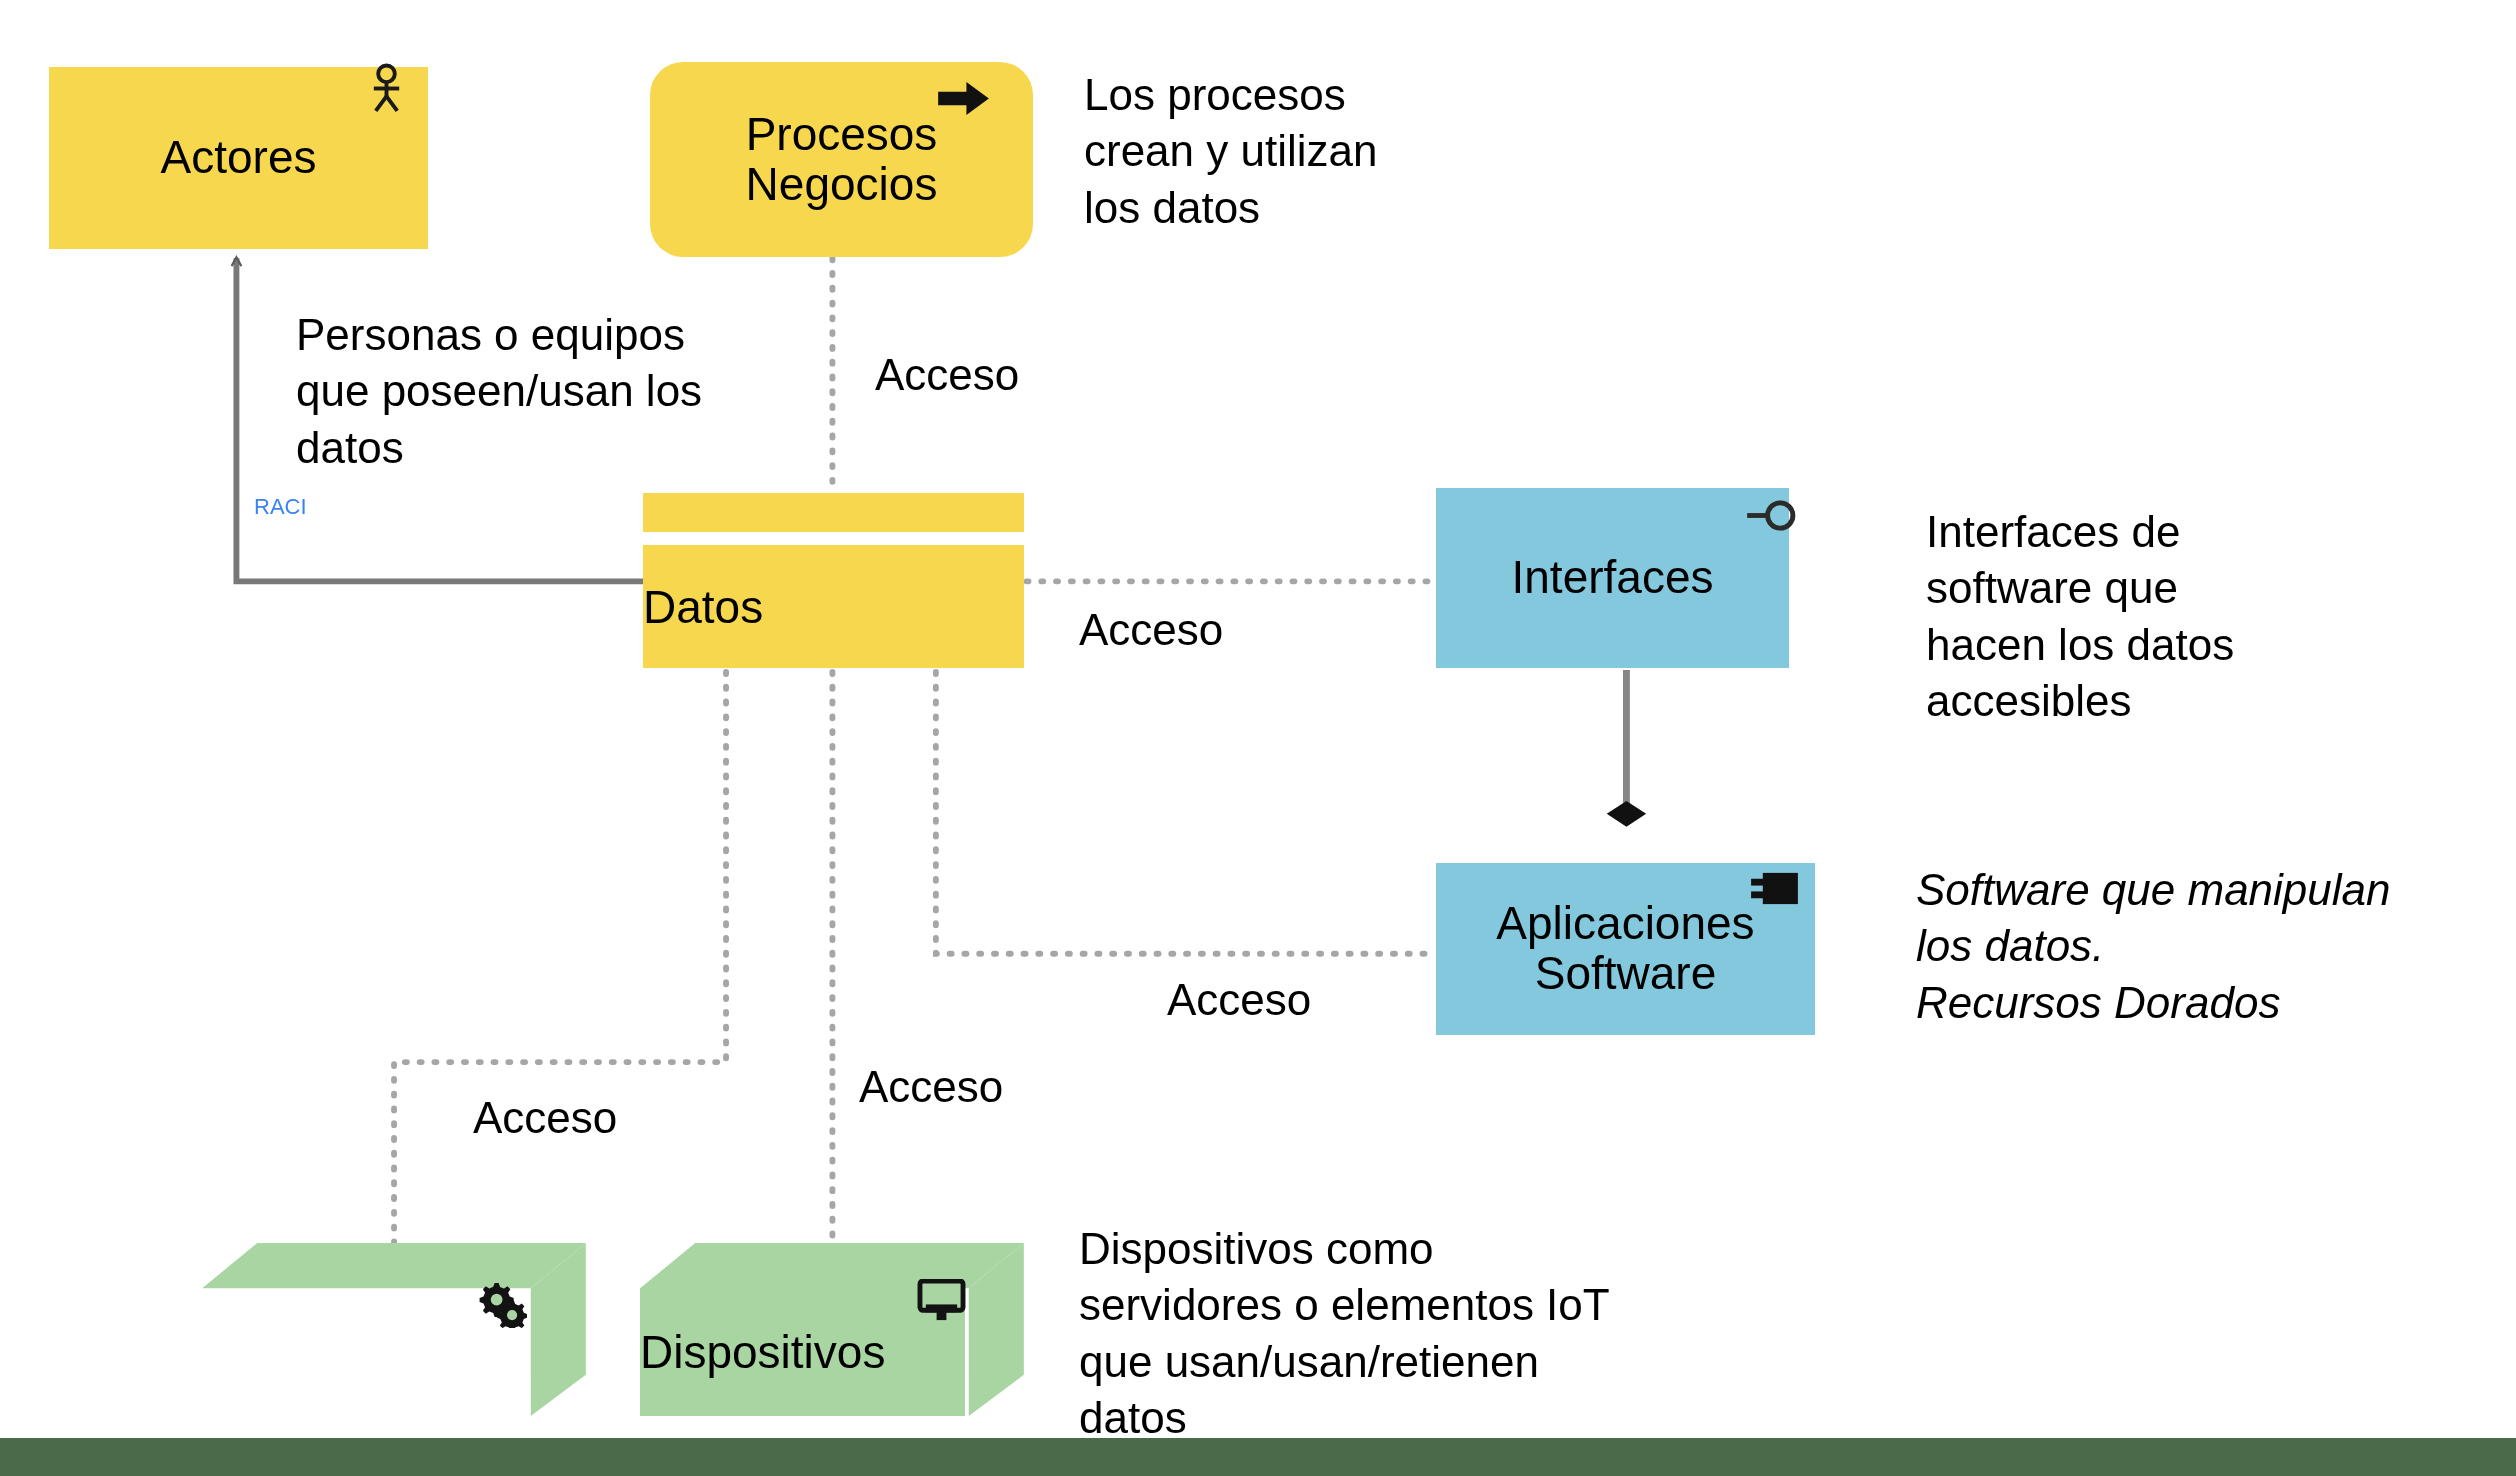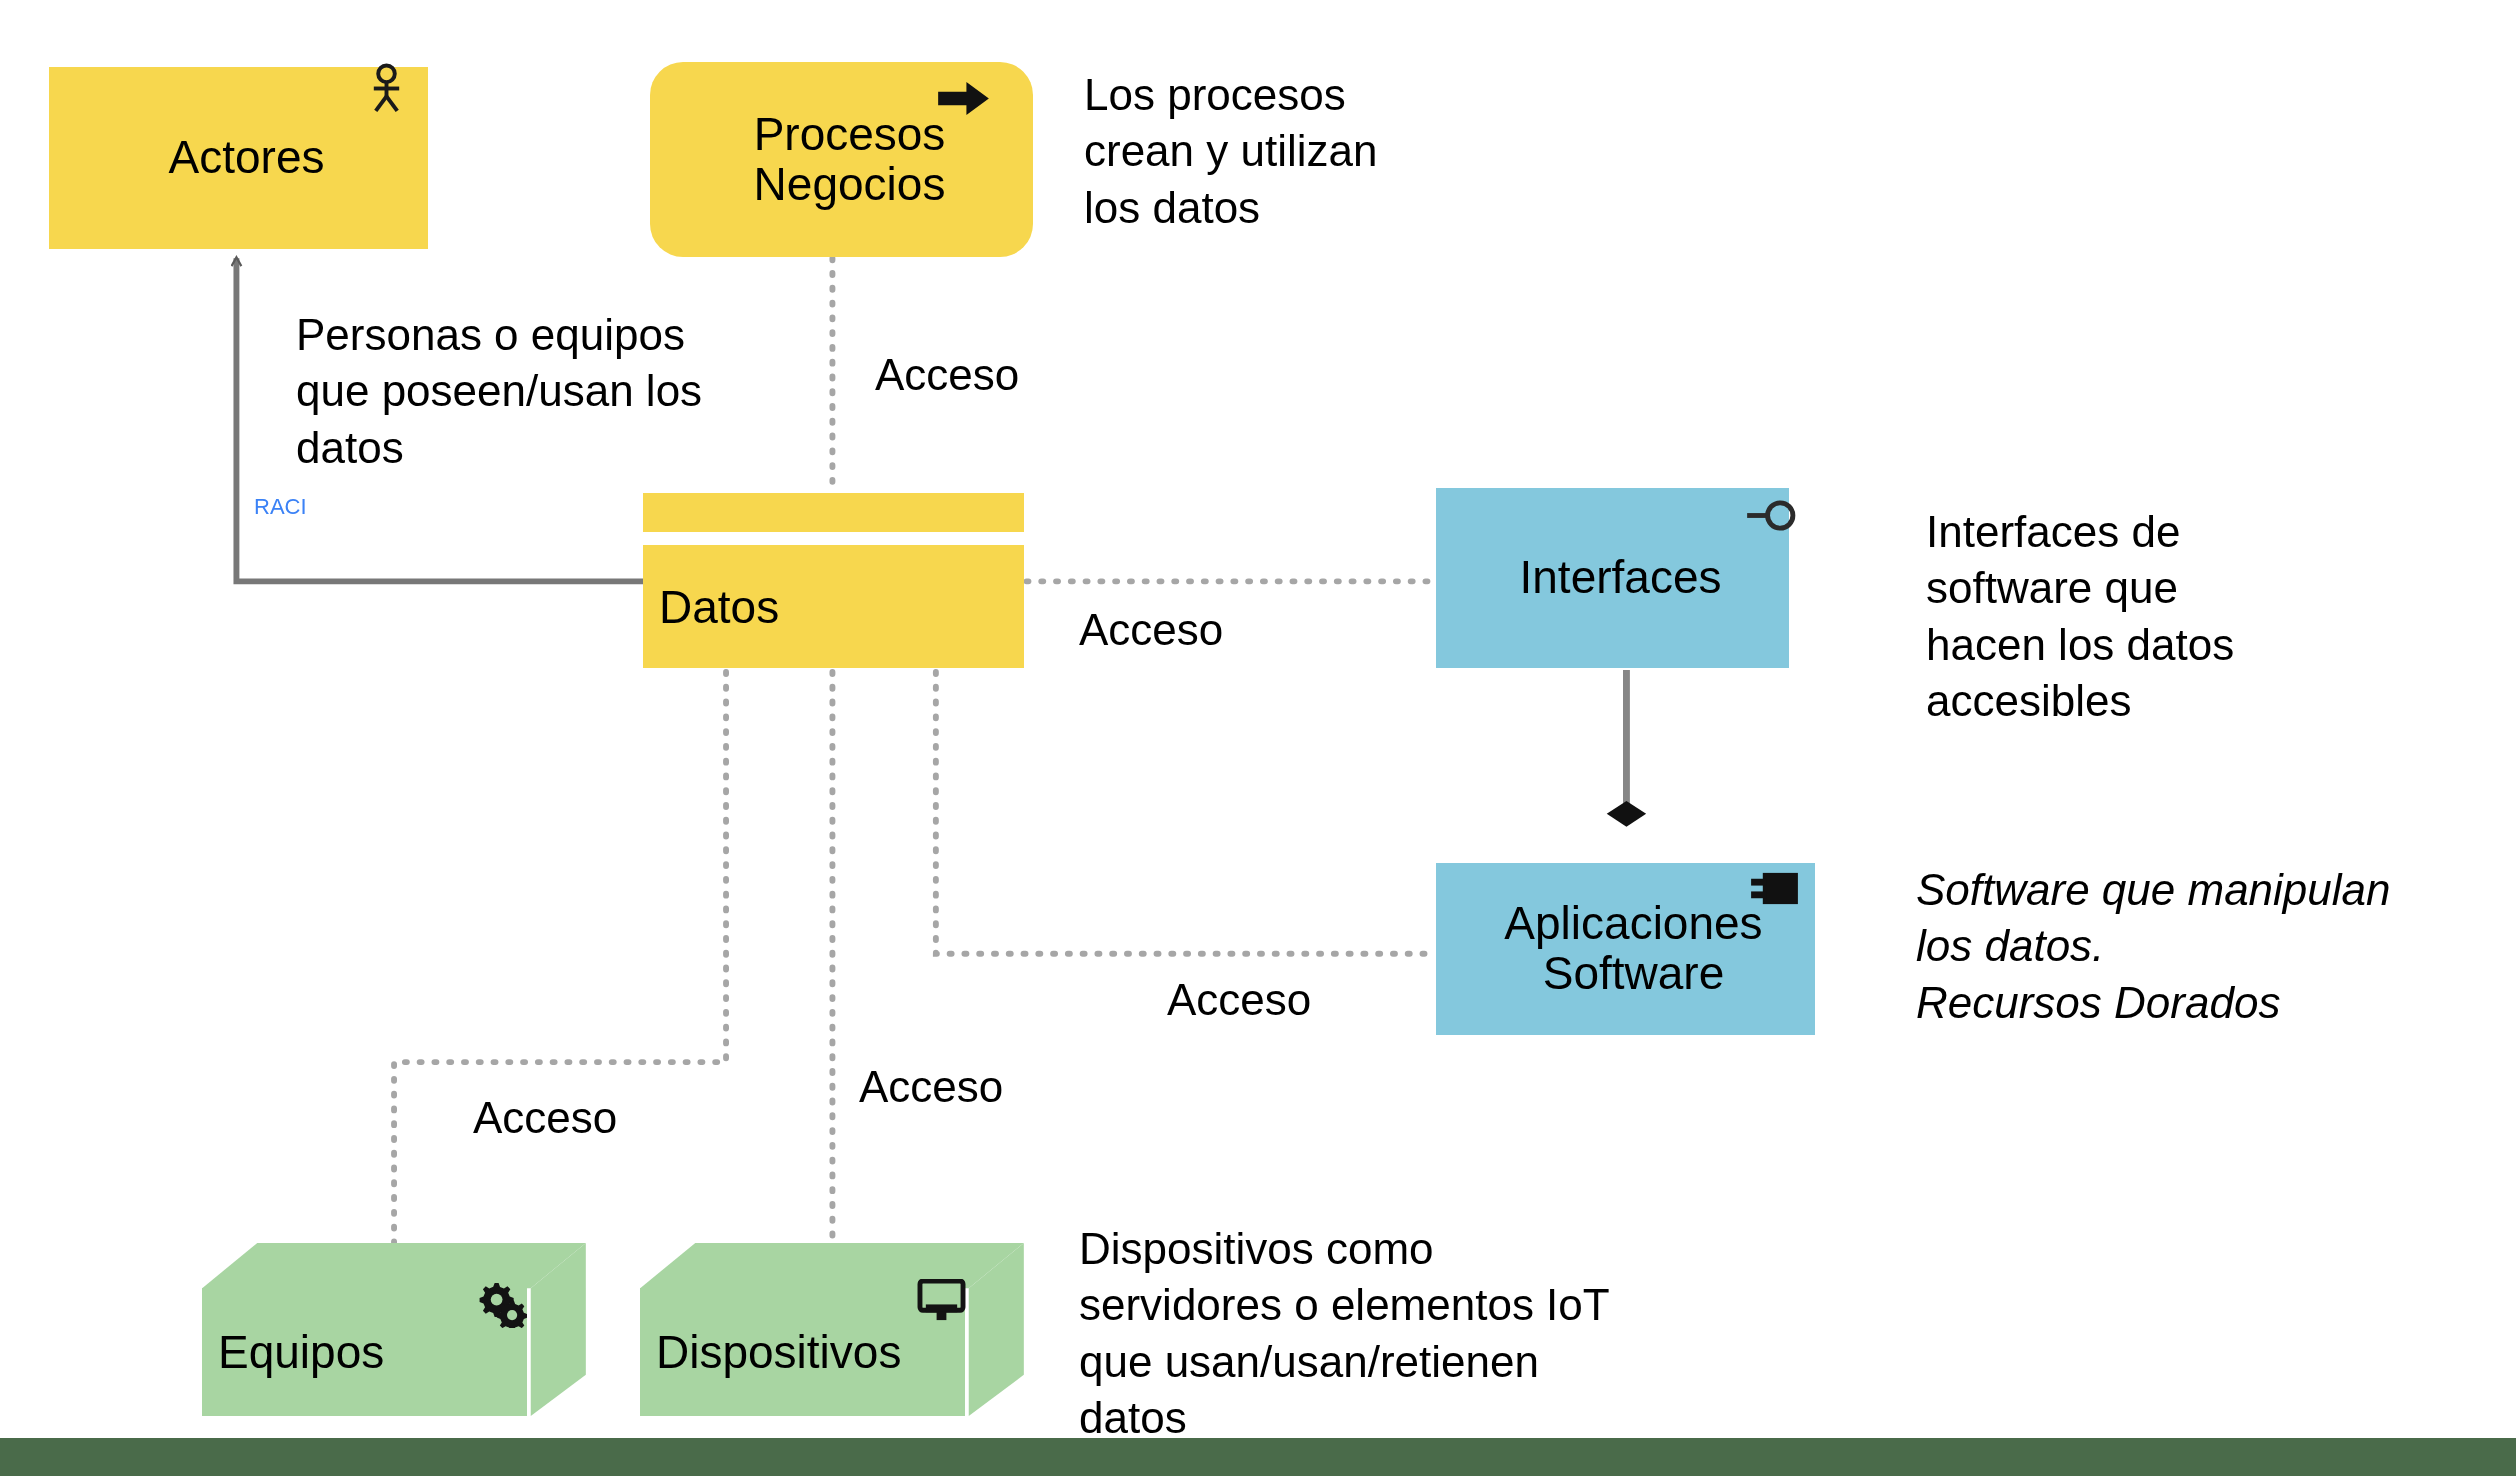--- a/index.html
+++ b/index.html
@@ -33,21 +33,20 @@
     align-items: center;
     justify-content: center;
     text-align: center;
     color: #000000;
     line-height: 1.08;
   }
   .node-label {
     display: block;
     width: 100%;
     white-space: pre-line;
-    padding-left: 16px;
   }
   
   .n-actores {
     left: 49px; top: 67px; width: 379px; height: 182px;
     background: #F7D74E;
     font-size: 46px;
   }
   .n-procesos {
     left: 650px; top: 62px; width: 383px; height: 195px;
     background: #F7D74E;
@@ -228,23 +227,20 @@
       <rect x="2" y="10" width="16" height="7" fill="#111111"></rect>
       <rect x="2" y="23" width="16" height="7" fill="#111111"></rect>
     </svg>
   </div>
 
   <div class="node3d n3-equipos">
     <svg width="384" height="182" viewBox="0 0 390 185" xmlns="http://www.w3.org/2000/svg">
       <polygon points="0,48 56,2 390,2 334,48" fill="#A8D5A2"></polygon>
       <polygon points="334,48 390,2 390,136 334,178" fill="#A8D5A2"></polygon>
     </svg>
-    <div class="face">
-      <span class="node-label">Equipos</span>
-    </div>
   </div>
   <div class="icon ic-gears">
     <svg width="49" height="47" viewBox="0 0 50 48" xmlns="http://www.w3.org/2000/svg">
       <g fill="#131313">
         <path d="M17,2 l4,0 l1.5,4 l4,1.6 l3.6,-2.2 l2.9,2.9 l-2.2,3.6 l1.6,4 l4,1.5 l0,4 l-4,1.5 l-1.6,4
                  l2.2,3.6 l-2.9,2.9 l-3.6,-2.2 l-4,1.6 l-1.5,4 l-4,0 l-1.5,-4 l-4,-1.6 l-3.6,2.2 l-2.9,-2.9
                  l2.2,-3.6 l-1.6,-4 l-4,-1.5 l0,-4 l4,-1.5 l1.6,-4 l-2.2,-3.6 l2.9,-2.9 l3.6,2.2 l4,-1.6 Z"></path>
         <circle cx="19" cy="19" r="6" fill="#A8D5A2"></circle>
       </g>
       <g fill="#131313">

